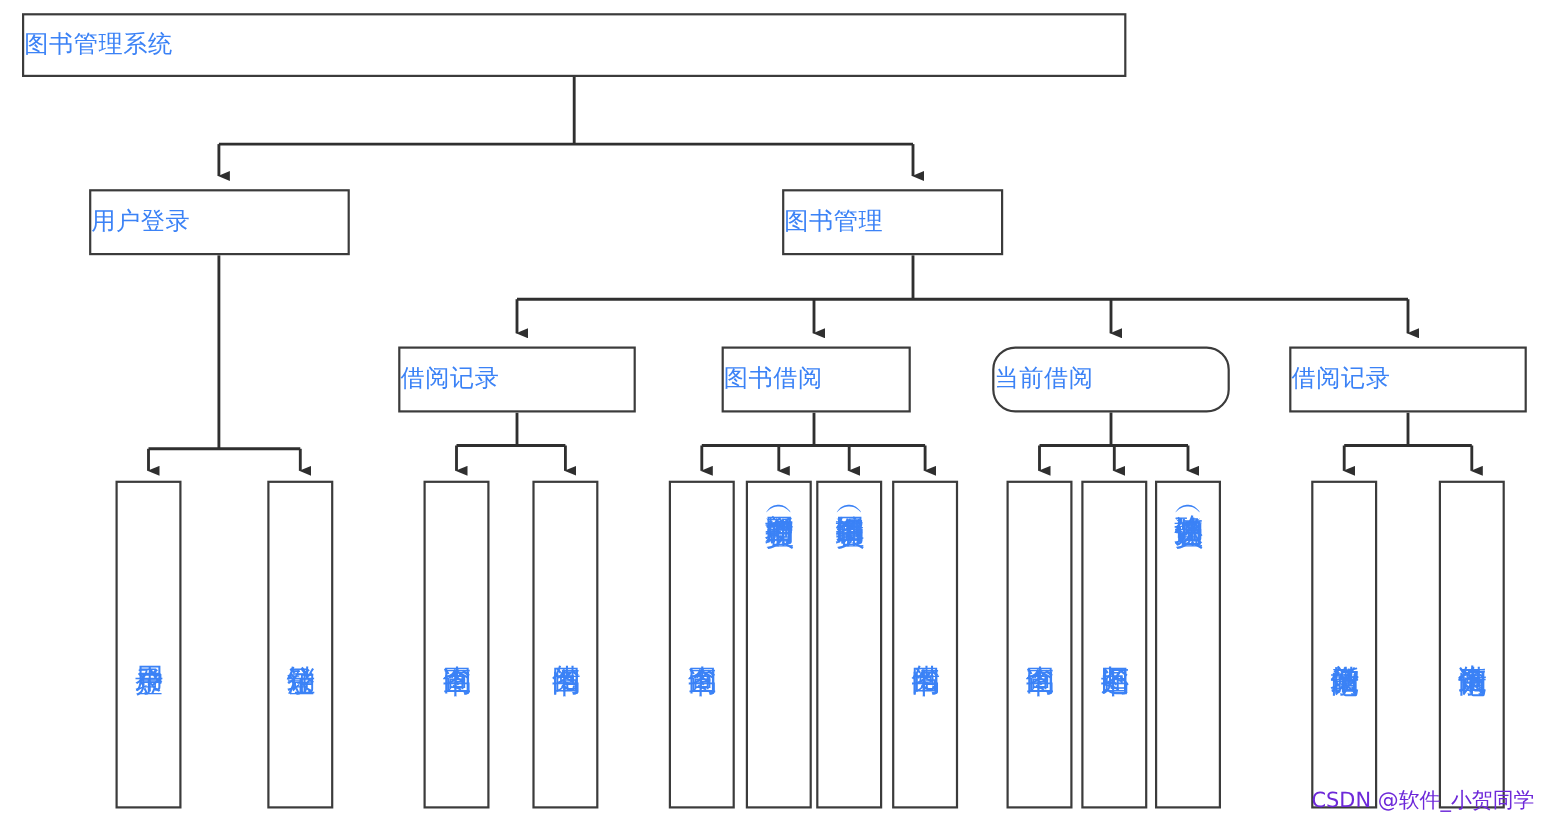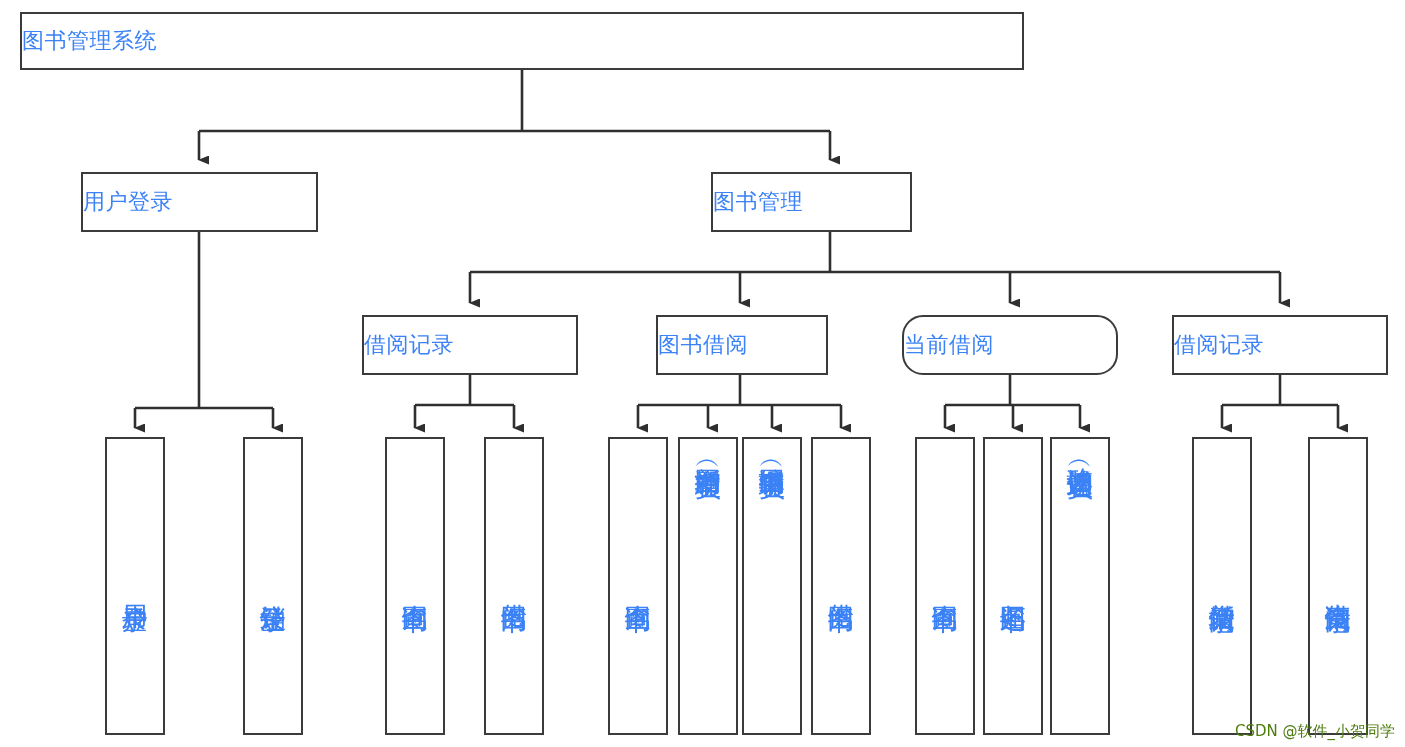--- a/index.html
+++ b/index.html
@@ -62,22 +62,22 @@
     margin: 0 auto;
   }
   .node.v.center {
     align-items: center;
     padding-top: 0;
   }
   .watermark {
     position: absolute;
     right: 10px;
     bottom: 6px;
-    font-size: 15px;
-    color: #4d7c0f;
+    font-size: 19px;
+    color: #6d28d9;
     z-index: 5;
     white-space: nowrap;
     font-family: "DejaVu Sans", "Liberation Sans", sans-serif;
   }
 </style>
 </head>
 <body>
 
 <div id="canvas">
 

